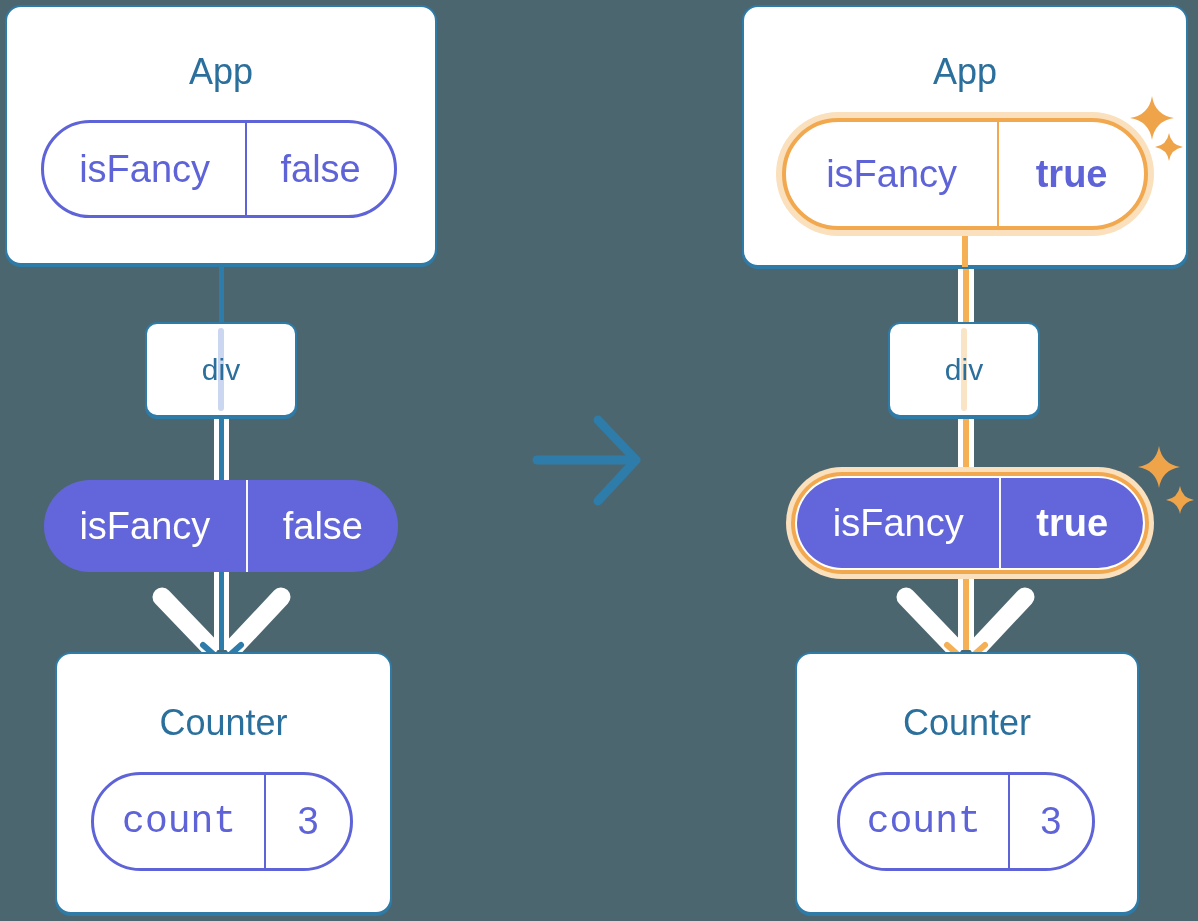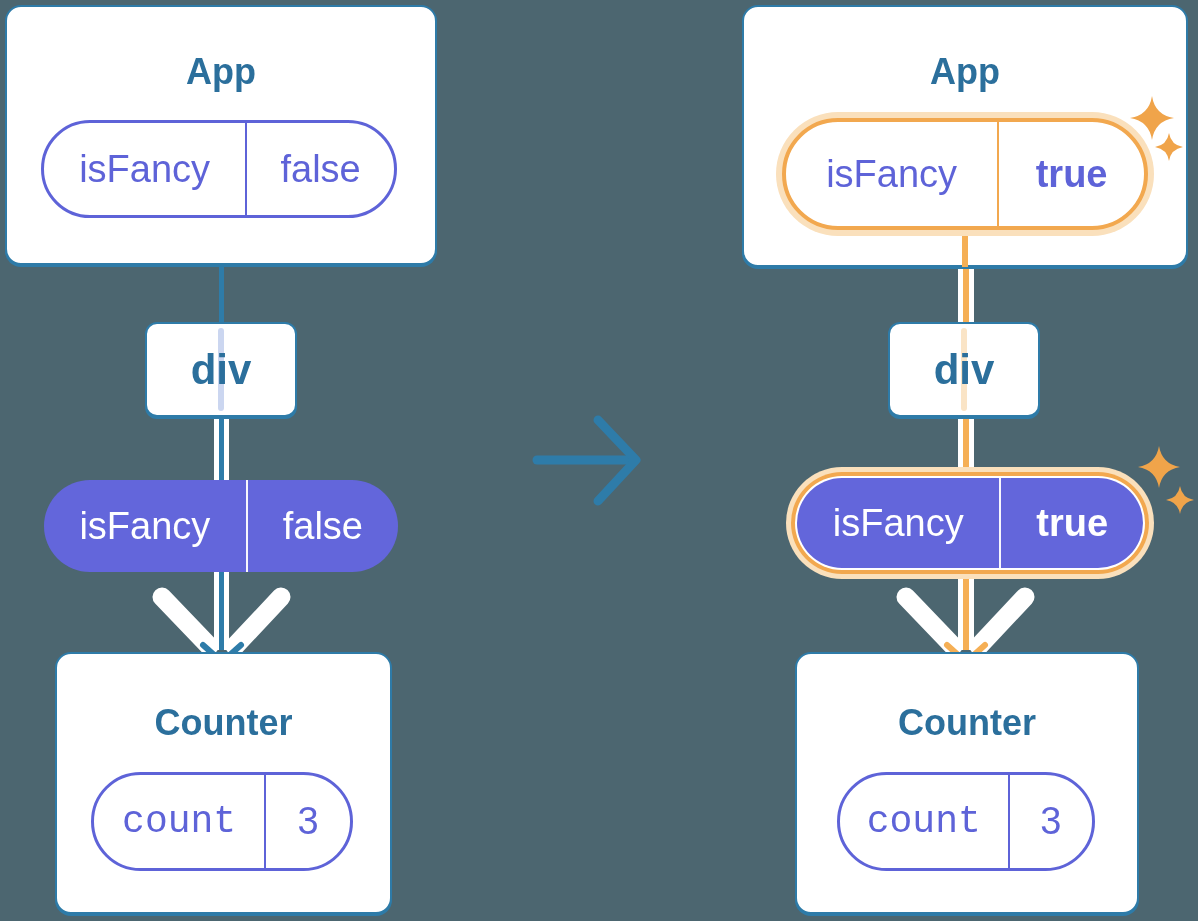--- a/index.html
+++ b/index.html
@@ -8,21 +8,21 @@
     --teal-line:#2E7CA9; --lavender-line:#CBD6F0; --peach-line:#FAE4C6;
     --orange:#F2A84F; --orange-line:#F5AF55; --orange-halo:#FAE0BC;
     --sparkle:#F0A44A; --white:#FFFFFF;
   }
   html,body{margin:0;padding:0;}
   body{background:var(--background);font-family:"Liberation Sans", sans-serif;}
   #stage{position:relative;width:1198px;height:921px;background:var(--background);overflow:hidden;}
 
   .card{position:absolute;background:var(--card-bg);border:2px solid var(--card-border);
         border-radius:16px;box-shadow:0 2px 0 var(--card-border);z-index:2;box-sizing:border-box;}
-  .card-title{text-align:center;font-size:36px;font-weight:700;color:var(--heading);}
+  .card-title{text-align:center;font-size:36px;font-weight:400;color:var(--heading);}
 
   .pill{box-sizing:border-box;display:flex;align-items:center;border-radius:70px;overflow:hidden;}
   .pill .seg{display:flex;align-items:center;justify-content:center;font-size:38px;height:100%;}
   .pill.outline{position:absolute;background:var(--card-bg);border:3px solid var(--purple);color:var(--purple);}
   .pill.outline .seg.key{width:57.5%;border-right:2px solid var(--purple);}
   .pill.outline .seg.val{flex:1;}
   .pill.count .seg.key{width:66.5%;font-family:Liberation Mono, monospace;}
   .pill.fancy{border:4px solid var(--orange);box-shadow:0 0 0 6px var(--orange-halo);border-radius:70px;}
   .pill.fancy .seg.key{border-right:2px solid var(--orange);width:59%;}
   .pill.fancy .seg.val{font-weight:bold;}
@@ -36,21 +36,21 @@
   .vline{position:absolute;z-index:1;}
   .rail{position:absolute;background:var(--white);z-index:1;display:flex;justify-content:center;}
   .rail .rail-core{height:100%;}
   .rail-core.teal{width:5px;background:var(--teal-line);}
   .rail-core.orange{width:6px;background:var(--orange-line);}
 
   .pass-line{position:absolute;top:4px;bottom:4px;left:50%;width:6px;margin-left:-3px;border-radius:3px;}
   .pass-line.lavender{background:var(--lavender-line);}
   .pass-line.peach{background:var(--peach-line);}
   .div-card{display:flex;align-items:center;justify-content:center;}
-  .div-card .card-title{position:relative;z-index:1;font-size:42px;}
+  .div-card .card-title{position:relative;z-index:1;font-size:30px;}
 
   .inner-drop{position:absolute;left:50%;width:6px;margin-left:-3px;background:var(--orange-line);}
   svg{position:absolute;}
   .z-top{z-index:4;}
 </style>
 </head>
 <body>
 
 <div id="stage">
 

